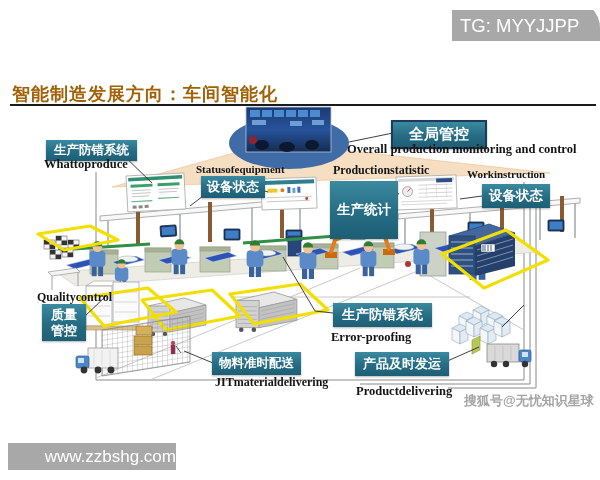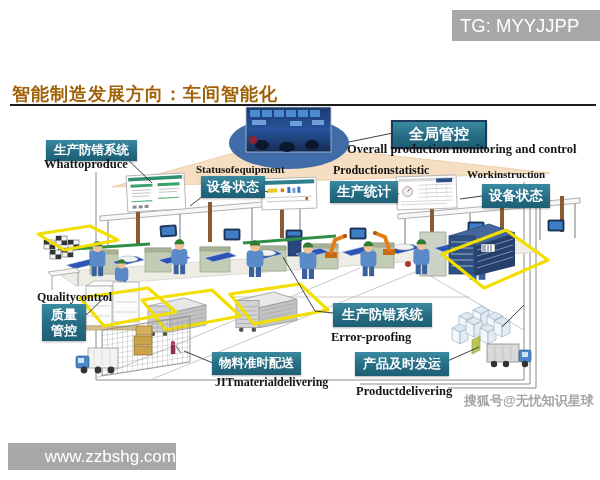--- a/index.html
+++ b/index.html
@@ -1,17 +1,17 @@
 <!DOCTYPE html>
 <html><head>
 <meta charset="utf-8">
 <style>
   html,body{margin:0;padding:0;background:#ffffff;}
   #stage{position:relative;width:600px;height:480px;background:#ffffff;overflow:hidden;
-         font-family:"Liberation Sans","DejaVu Sans",sans-serif;}
+         font-family:"Liberation Sans","DejaVu Sans",sans-serif;border-radius:28px;}
   #scene{position:absolute;left:0;top:0;z-index:1;}
   .gray-banner{position:absolute;z-index:3;background:#a8a8a8;color:#ffffff;
                font-family:"Liberation Sans","DejaVu Sans",sans-serif;}
   .page-title{position:absolute;left:12px;top:82px;font-size:18px;font-weight:bold;color:#a16207;
               letter-spacing:1px;white-space:nowrap;z-index:2;}
   .title-rule{position:absolute;left:10px;top:104px;width:586px;height:2px;background:#1b1b1b;z-index:2;}
   .teal-box{position:absolute;z-index:3;background:linear-gradient(180deg,#3a8aa0 0%,#256c84 55%,#1d5f75 100%);
             color:#ffffff;font-weight:bold;text-align:center;white-space:nowrap;
             box-shadow:0 1px 2px rgba(0,0,0,.3);}
   .en-label{position:absolute;z-index:3;color:#141414;font-weight:bold;white-space:nowrap;
@@ -339,21 +339,21 @@
   <div class="teal-box" style="left:46px;top:140px;font-size:12.5px;padding:2px 8px;">生产防错系统</div>
   <div class="en-label" style="left:44px;top:157px;font-size:12.5px;">Whattoproduce</div>
 
   <div class="en-label" style="left:196px;top:163px;font-size:11px;">Statusofequipment</div>
   <div class="teal-box" style="left:201px;top:176px;font-size:13px;padding:2px 6px;">设备状态</div>
 
   <div class="teal-box" style="left:391px;top:120px;font-size:15px;padding:3px 16px;border:2px solid #1c3a5c;">全局管控</div>
   <div class="en-label" style="left:347px;top:142px;font-size:12.5px;">Overall production monitoring and control</div>
 
   <div class="en-label" style="left:333px;top:163px;font-size:12px;">Productionstatistic</div>
-  <div class="teal-box" style="left:330px;top:181px;font-size:13.5px;padding:2px 7px;">生产统计</div>
+  <div class="teal-box" style="left:330px;top:181px;font-size:13.5px;padding:20px 7px;">生产统计</div>
 
   <div class="en-label" style="left:467px;top:168px;font-size:11px;">Workinstruction</div>
   <div class="teal-box" style="left:482px;top:184px;font-size:13.5px;padding:3px 7px;">设备状态</div>
 
   <div class="en-label" style="left:37px;top:290px;font-size:12px;">Qualitycontrol</div>
   <div class="teal-box" style="left:42px;top:304px;font-size:13px;padding:3px 7px;width:30px;white-space:normal;line-height:1.2;">质量管控</div>
 
   <div class="teal-box" style="left:333px;top:303px;font-size:13.5px;padding:3px 9px;">生产防错系统</div>
   <div class="en-label" style="left:331px;top:330px;font-size:12.5px;">Error-proofing</div>
 

